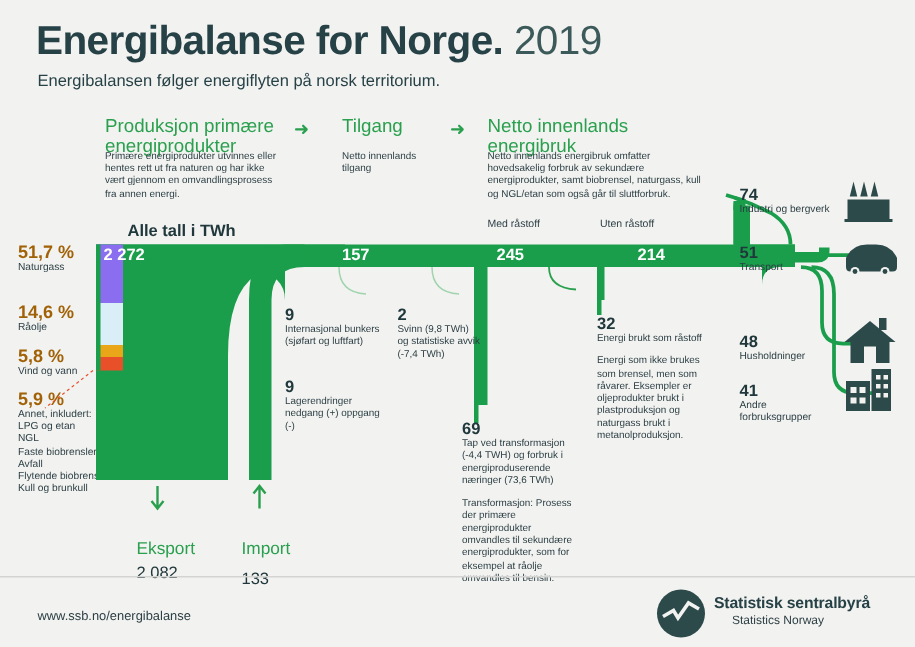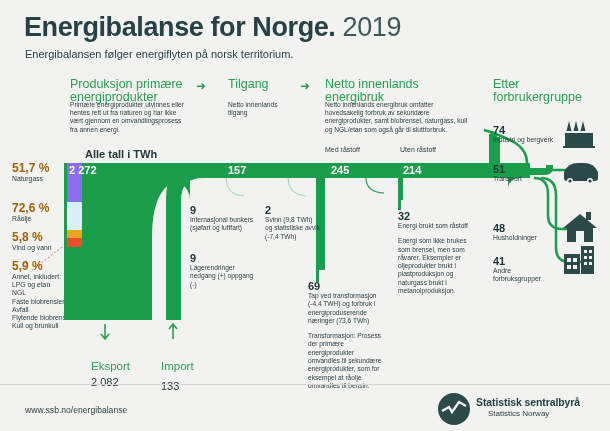--- a/index.html
+++ b/index.html
@@ -67,34 +67,33 @@
   <div class="abs arrow" style="left:196px;top:80px;">➜</div>
   <div class="abs colbody" style="left:70px;top:101px;width:120px;">Primære energiprodukter utvinnes eller hentes rett ut fra naturen og har ikke vært gjennom en omvandlingsprosess fra annen energi.</div>
 
   <div class="abs colhead" style="left:228px;top:78px;width:80px;">Tilgang</div>
   <div class="abs arrow" style="left:300px;top:80px;">➜</div>
   <div class="abs colbody" style="left:228px;top:101px;width:70px;">Netto innenlands tilgang</div>
 
   <div class="abs colhead" style="left:325px;top:78px;width:130px;">Netto innenlands energibruk</div>
   <div class="abs colbody" style="left:325px;top:101px;width:145px;">Netto innenlands energibruk omfatter hovedsakelig forbruk av sekundære energiprodukter, samt biobrensel, naturgass, kull og NGL/etan som også går til sluttforbruk.</div>
 
-  <div class="abs colhead" style="left:493px;top:78px;width:110px;">Etter forbrukergruppe</div>
 
   <div class="abs rastoff" style="left:325px;top:146px;">Med råstoff</div>
   <div class="abs rastoff" style="left:400px;top:146px;">Uten råstoff</div>
 
   <div class="abs" id="alletall">Alle tall i TWh</div>
 
   <div class="abs" style="left:12px;top:162px;">
     <div class="pct">51,7 %</div>
     <div class="pctsub">Naturgass</div>
   </div>
 
   <div class="abs" style="left:12px;top:202px;">
-    <div class="pct">72,6 %</div>
+    <div class="pct">14,6 %</div>
     <div class="pctsub">Råolje</div>
   </div>
 
   <div class="abs" style="left:12px;top:231px;">
     <div class="pct">5,8 %</div>
     <div class="pctsub">Vind og vann</div>
   </div>
 
   <div class="abs" style="left:12px;top:260px;">
     <div class="pct">5,9 %</div>
@@ -191,21 +190,21 @@
       <rect x="584" y="256" width="3" height="3" fill="#f2f2f0"></rect>
       <rect x="589" y="256" width="3" height="3" fill="#f2f2f0"></rect>
       <rect x="584" y="262" width="3" height="3" fill="#f2f2f0"></rect>
       <rect x="589" y="262" width="3" height="3" fill="#f2f2f0"></rect>
     </g>
   </svg>
 
   <div class="abs bandnum" style="left:69px;top:164px;">2 272</div>
   <div class="abs bandnum" style="left:228px;top:164px;">157</div>
   <div class="abs bandnum" style="left:331px;top:164px;">245</div>
-  <div class="abs bandnum" style="left:403px;top:164px;">214</div>
+  <div class="abs bandnum" style="left:425px;top:164px;">214</div>
 
   <div class="abs" style="left:190px;top:204px;width:66px;">
     <div class="note-n">9</div>
     <div class="note-t">Internasjonal bunkers (sjøfart og luftfart)</div>
   </div>
 
   <div class="abs" style="left:190px;top:252px;width:66px;">
     <div class="note-n">9</div>
     <div class="note-t">Lagerendringer nedgang (+) oppgang (-)</div>
   </div>

